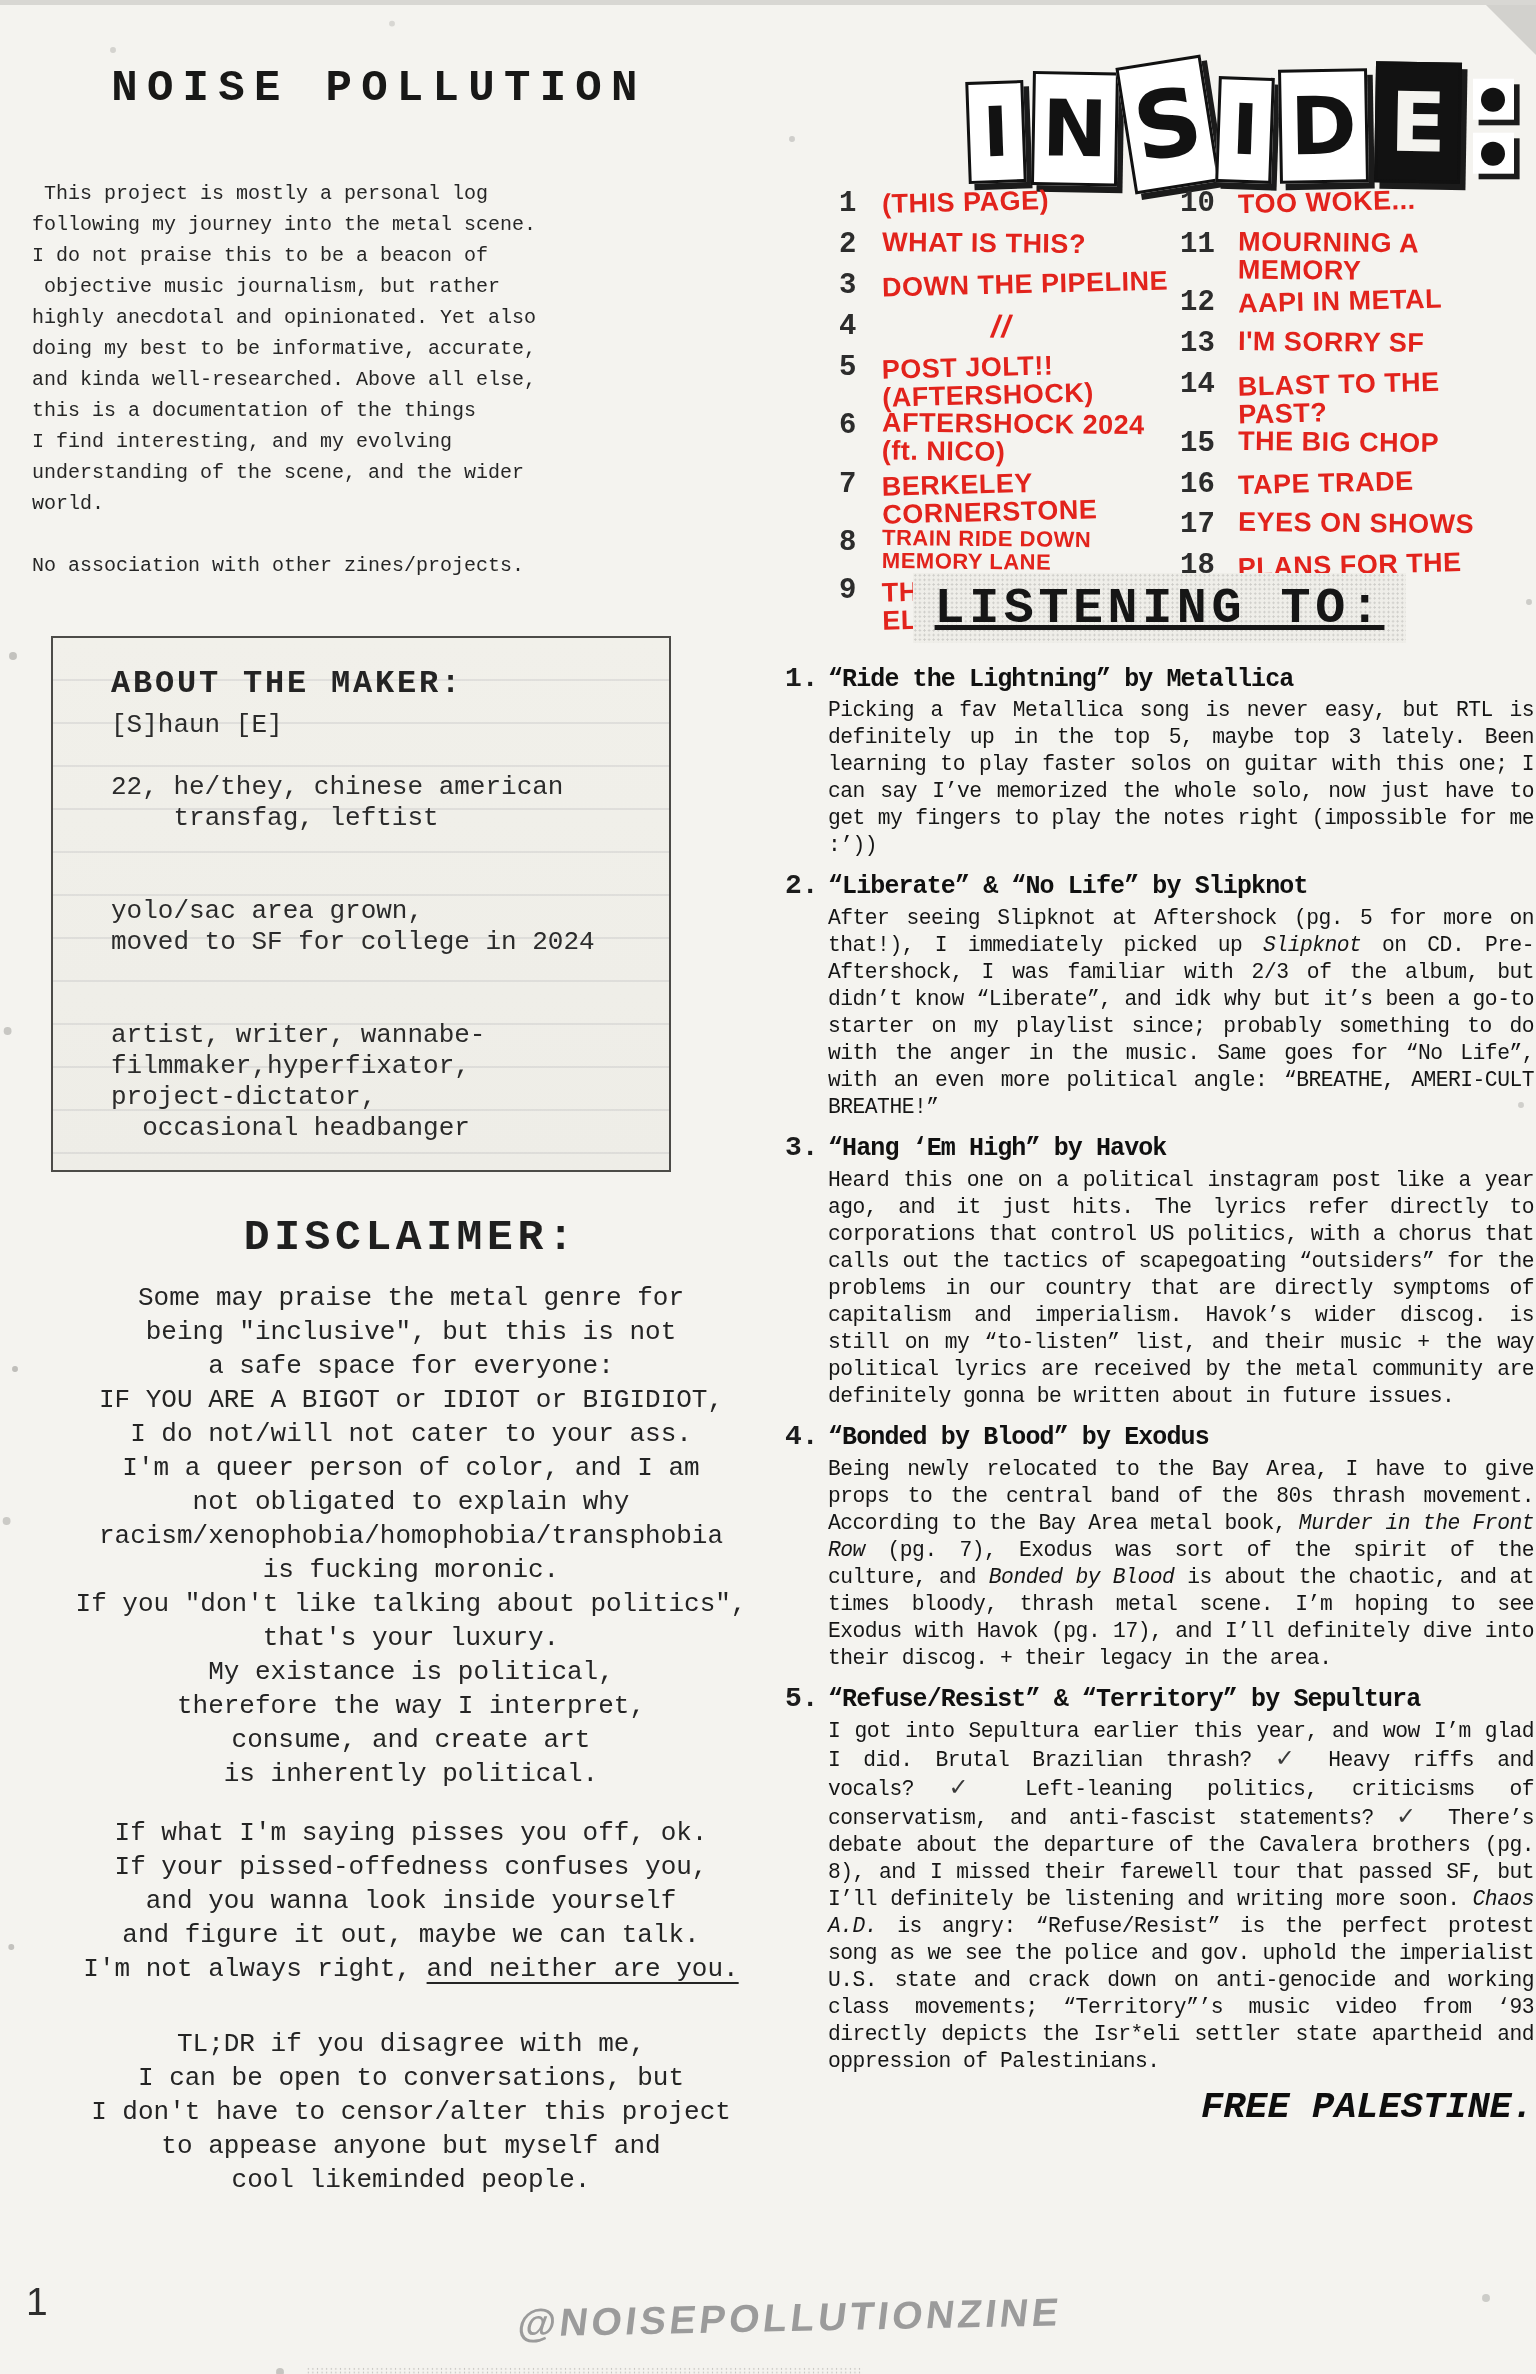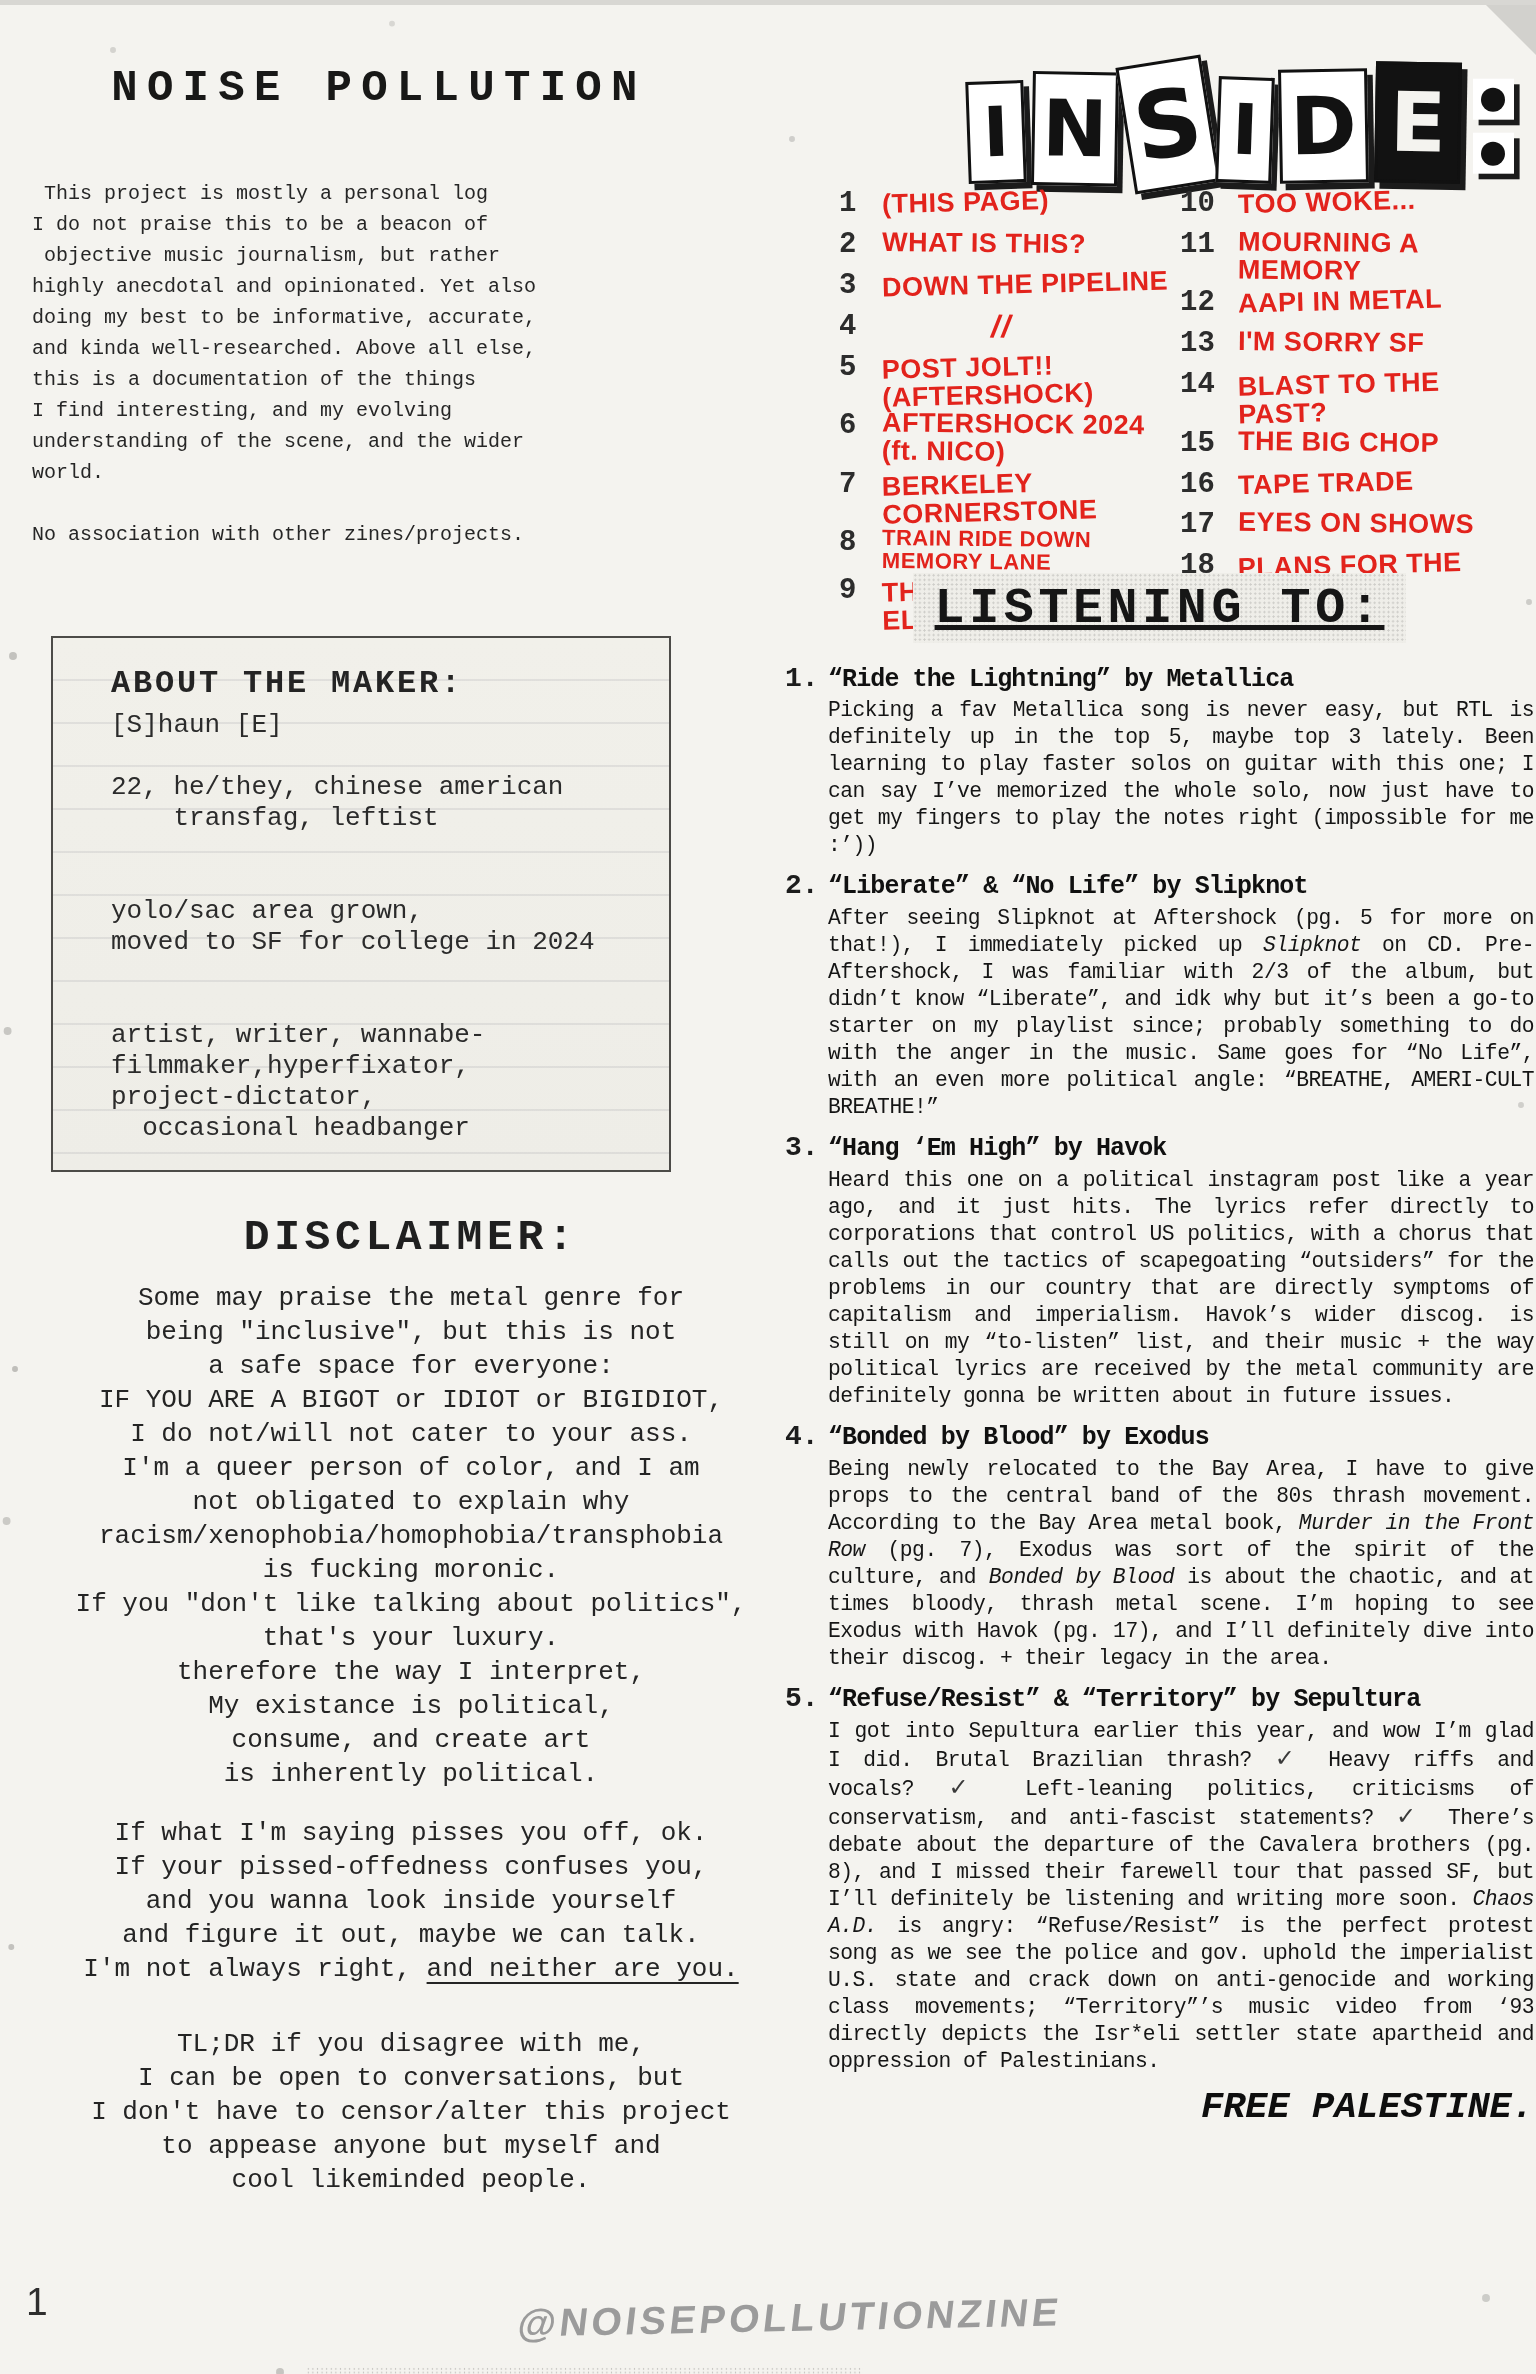--- a/index.html
+++ b/index.html
@@ -119,20 +119,21 @@
 
 <div id="page">
 
   <div class="abs corner-fold"></div>
   <div class="abs specks"></div>
   <div class="abs bottom-strip"></div>
 
   <div class="abs masthead-title">NOISE POLLUTION</div>
   <div class="abs intro" id="intro">
       <div class="t-line"> This project is mostly a personal log</div>
+      <div class="t-line">following my journey into the metal scene.</div>
       <div class="t-line">I do not praise this to be a beacon of</div>
       <div class="t-line"> objective music journalism, but rather</div>
       <div class="t-line">highly anecdotal and opinionated. Yet also</div>
       <div class="t-line">doing my best to be informative, accurate,</div>
       <div class="t-line">and kinda well-researched. Above all else,</div>
       <div class="t-line">this is a documentation of the things</div>
       <div class="t-line">I find interesting, and my evolving</div>
       <div class="t-line">understanding of the scene, and the wider</div>
       <div class="t-line">world.</div>
       <div class="t-line">&nbsp;</div>
@@ -264,22 +265,22 @@
           <div class="disc-line">being "inclusive", but this is not</div>
           <div class="disc-line">a safe space for everyone:</div>
           <div class="disc-line">IF YOU ARE A BIGOT or IDIOT or BIGIDIOT,</div>
           <div class="disc-line">I do not/will not cater to your ass.</div>
           <div class="disc-line">I'm a queer person of color, and I am</div>
           <div class="disc-line">not obligated to explain why</div>
           <div class="disc-line">racism/xenophobia/homophobia/transphobia</div>
           <div class="disc-line">is fucking moronic.</div>
           <div class="disc-line">If you "don't like talking about politics",</div>
           <div class="disc-line">that's your luxury.</div>
+          <div class="disc-line">My existance is political,</div>
           <div class="disc-line">therefore the way I interpret,</div>
-          <div class="disc-line">My existance is political,</div>
           <div class="disc-line">consume, and create art</div>
           <div class="disc-line">is inherently political.</div>
         </div>
         <div class="disc-group">
           <div class="disc-line">If what I'm saying pisses you off, ok.</div>
           <div class="disc-line">If your pissed-offedness confuses you,</div>
           <div class="disc-line">and you wanna look inside yourself</div>
           <div class="disc-line">and figure it out, maybe we can talk.</div>
           <div class="disc-line"><span>I'm not always right, </span><span class="u-line">and neither are you.</span></div>
         </div>

